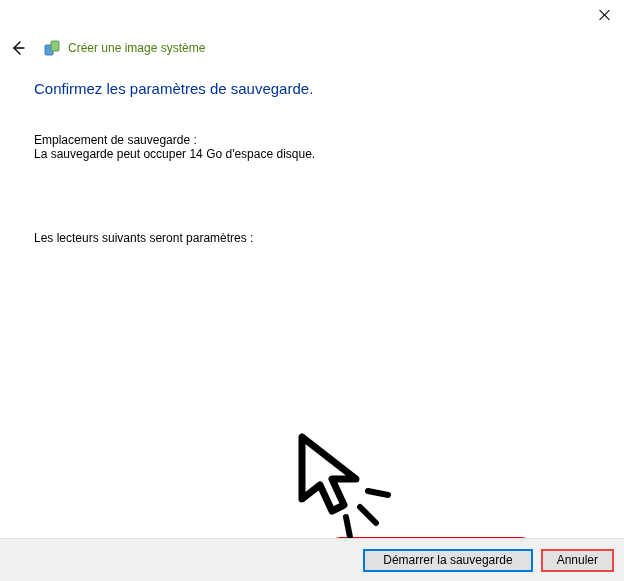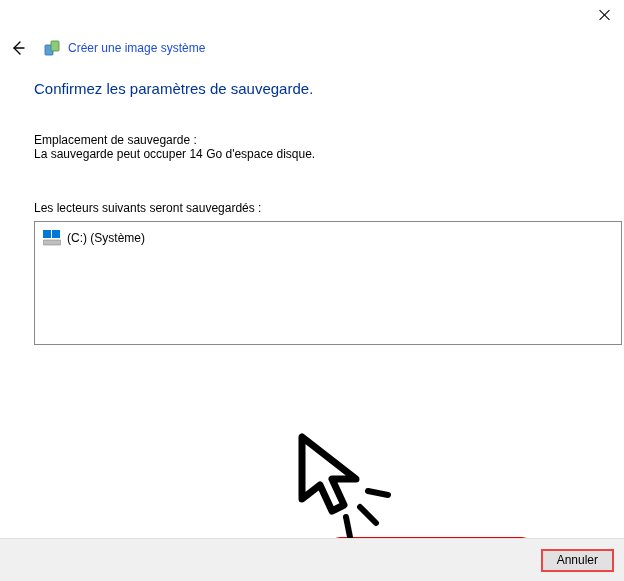--- a/index.html
+++ b/index.html
@@ -53,21 +53,21 @@
     height: 20px;
     margin-right: 16px;
     cursor: pointer;
     display:flex;align-items:center;justify-content:center;
   }
   .wiz-icon {
     width: 18px; height: 18px;
     margin-right: 6px;
     display:flex;align-items:center;justify-content:center;
   }
-  .wiz-title { font-size: 12px; color:#1d4ed8; }
+  .wiz-title { font-size: 12px; color:#4d7c0f; }
 
   .content {
     position: absolute;
     top: 80px;
     left: 34px;
     right: 20px;
   }
   .heading-blue {
     color: #003399;
     font-size: 15px;
@@ -76,21 +76,21 @@
   .label { }
   .dvd-row {
     display:flex; align-items:center;
     margin: 8px 0 10px 18px;
   }
   .dvd-icon {
     width: 26px; height: 20px;
     margin-right: 8px;
     position: relative;
   }
-  .size-line { margin-bottom: 40px; }
+  .size-line { margin-bottom: 70px; }
 
   .drives-label { margin-bottom: 6px; }
   .drives-box {
     border: 1px solid #888;
     width: 570px;
     height: 110px;
     padding: 6px 8px;
     font-size: 12px;
   }
   .drive-item {
@@ -157,45 +157,34 @@
   </div>
   <span class="wiz-title">Créer une image système</span>
 </div>
 
 <div class="content">
   <div class="heading-blue">Confirmez les paramètres de sauvegarde.</div>
 
   <div class="label">Emplacement de sauvegarde :</div>
   <div class="size-line">La sauvegarde peut occuper 14 Go d'espace disque.</div>
 
-  <div class="drives-label">Les lecteurs suivants seront sauvegardés :</div>
-  <div class="drives-box">
-    <div class="drive-item">
-      <div class="hdd-icon">
-        <svg width="18" height="16" viewBox="0 0 18 16">
-          <rect x="0" y="0" width="8" height="8" fill="#0078d7"></rect>
-          <rect x="9" y="0" width="8" height="8" fill="#0078d7"></rect>
-          <rect x="0" y="10" width="18" height="5" rx="1" fill="#bfbfbf" stroke="#888" stroke-width="0.6"></rect>
-        </svg>
-      </div>
-      <span>(C:) (Système)</span>
-    </div>
-  </div>
+  <div class="drives-label">Les lecteurs suivants seront paramètres :</div>
 </div>
 
 <div class="highlight-ring" style="left:330px; bottom:2px; width:196px; height:36px;"></div>
 
 <div class="cursor-annot" style="left:282px; bottom:32px; width:120px; height:120px;">
   <svg width="120" height="120" viewBox="0 0 120 120">
     <g stroke="#000" stroke-width="7" fill="#fff" stroke-linejoin="round">
       <path d="M20 8 L20 70 L38 56 L50 82 L62 76 L50 50 L74 50 Z"></path>
     </g>
     <g stroke="#000" stroke-width="6" stroke-linecap="round">
       <line x1="78" y1="78" x2="94" y2="94"></line>
       <line x1="86" y1="62" x2="106" y2="66"></line>
       <line x1="64" y1="88" x2="68" y2="108"></line>
     </g>
   </svg>
 </div>
 
 <div class="footer">
+  <button class="btn btn-primary">Démarrer la sauvegarde</button>
   <button class="btn">Annuler</button>
 </div>
 
 </body></html>

